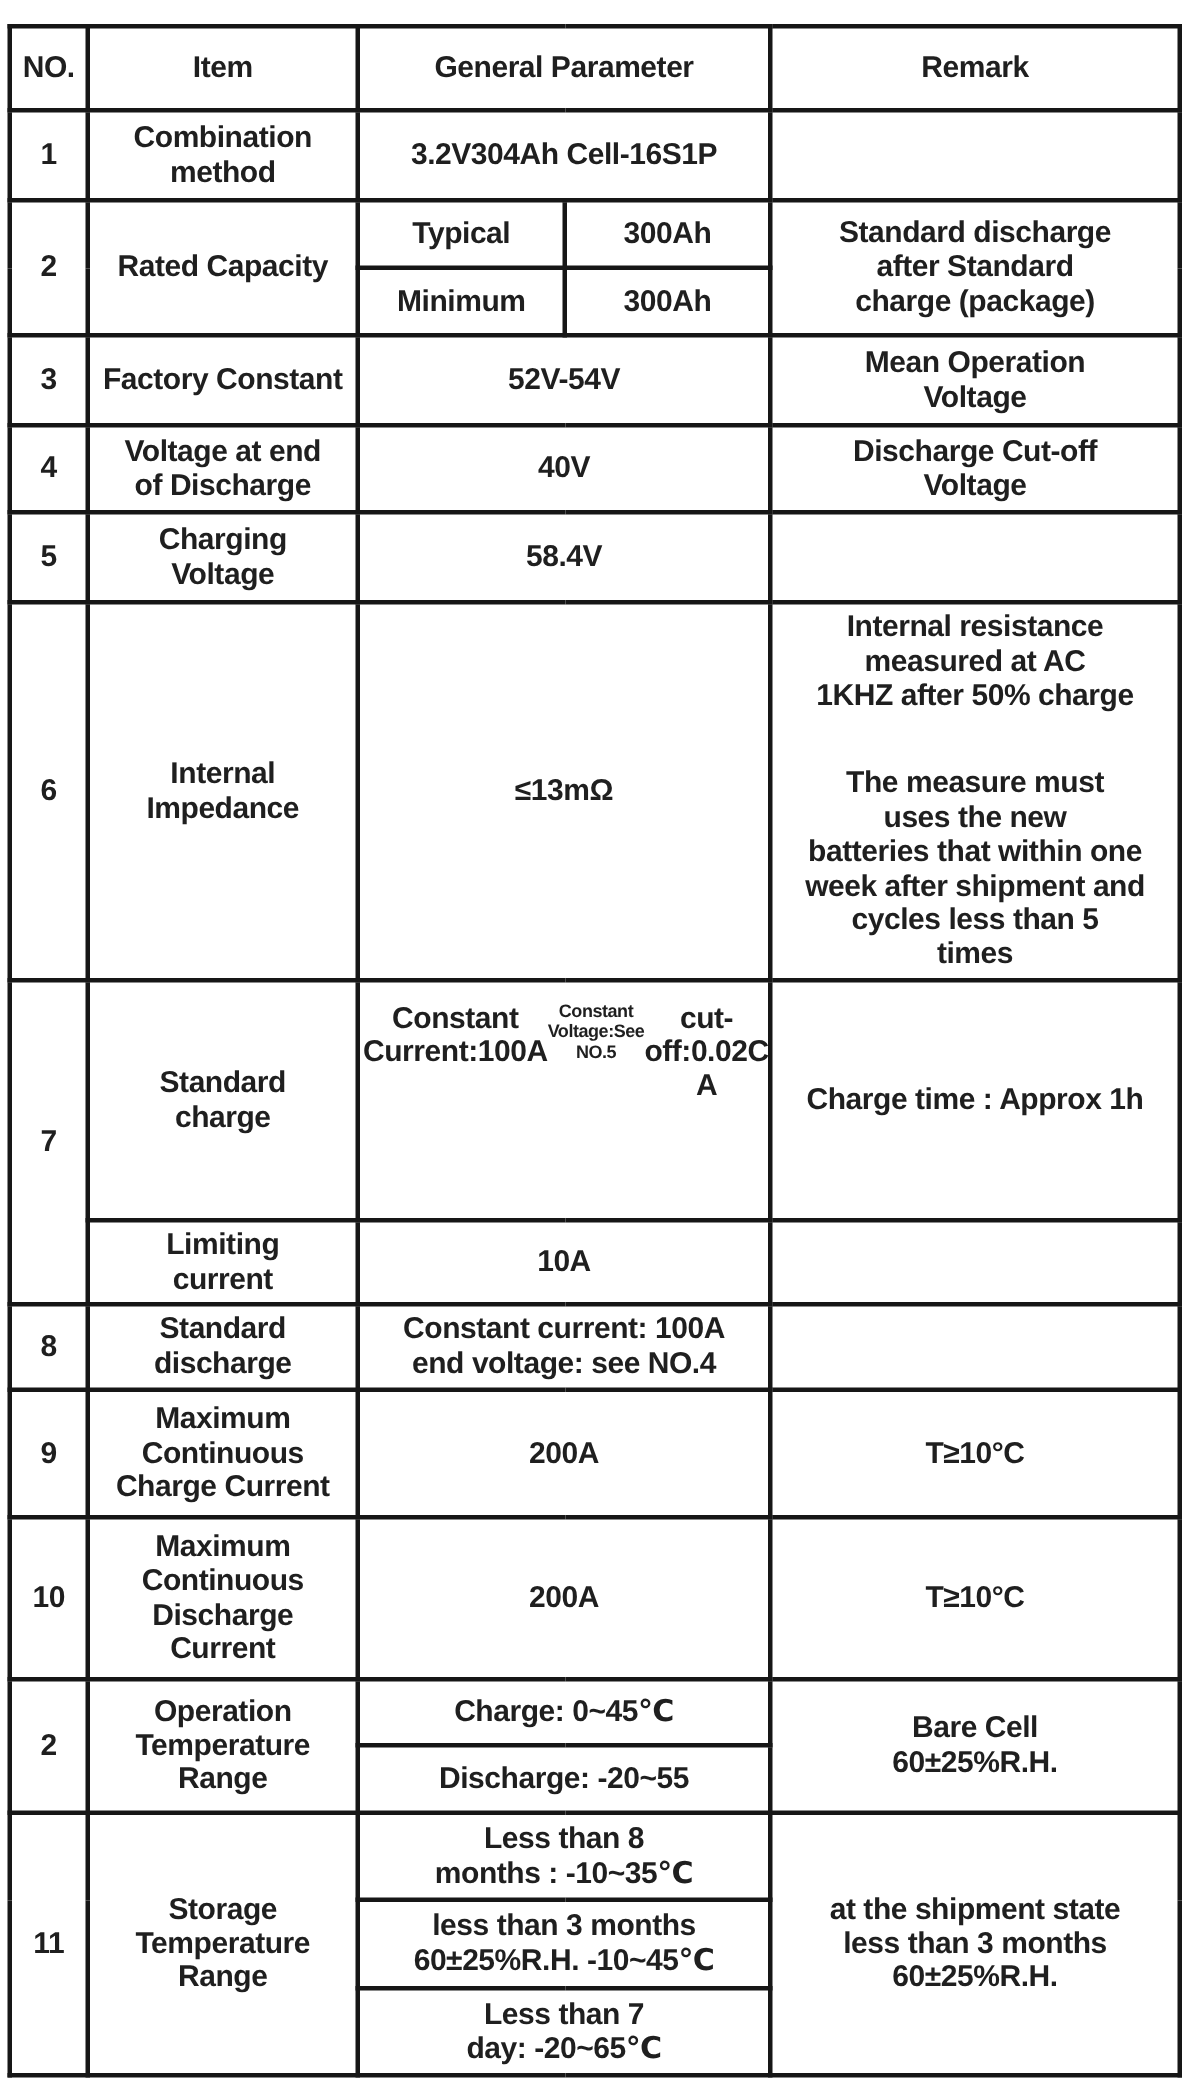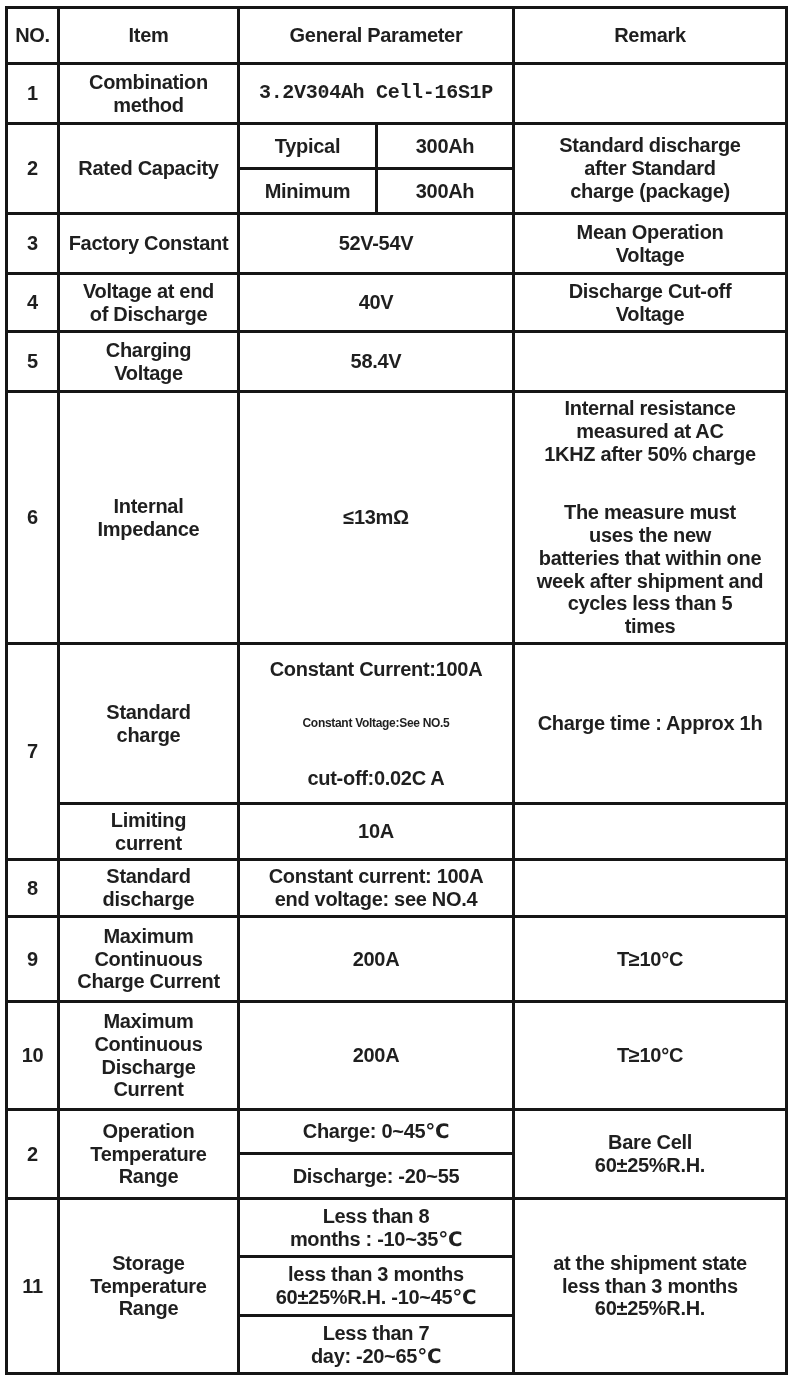--- a/index.html
+++ b/index.html
@@ -7,52 +7,51 @@
     margin: 0;
     padding: 0;
     background: #ffffff;
     width: 790px;
     height: 1394px;
     font-family: "Liberation Sans", "DejaVu Sans", sans-serif;
   }
   table.spec {
     border-collapse: collapse;
     table-layout: fixed;
-    margin: 6px 0 0 5px;
+    margin: 16px 0 0 5px;
     width: 780px;
   }
   table.spec td {
     border: 3px solid #161616;
     text-align: center;
     vertical-align: middle;
     padding: 1px 2px;
     font-weight: bold;
     color: #1f1f1f;
     font-size: 20px;
     line-height: 1.14;
     letter-spacing: -0.3px;
     overflow: hidden;
   }
   .pre { white-space: pre-line; }
   .hdr td { font-size: 21px; }
-  .sz22 { font-size: 22px; font-family: Liberation Mono, monospace; }
+  .sz22 { font-size: 22px; }
   .sz19 { font-size: 19px; }
   .sz18 { font-size: 12px; }
   
   .stack {
     display: flex;
     flex-direction: column;
     justify-content: center;
     gap: 36px;
   }
   .stack .p { white-space: pre-line; }
   
   .spread {
     display: flex;
-    flex-direction: column;
     justify-content: space-between;
     height: 132px;
   }
 </style>
 </head>
 <body>
 
 <table class="spec">
   <colgroup>
     <col style="width:52px">

